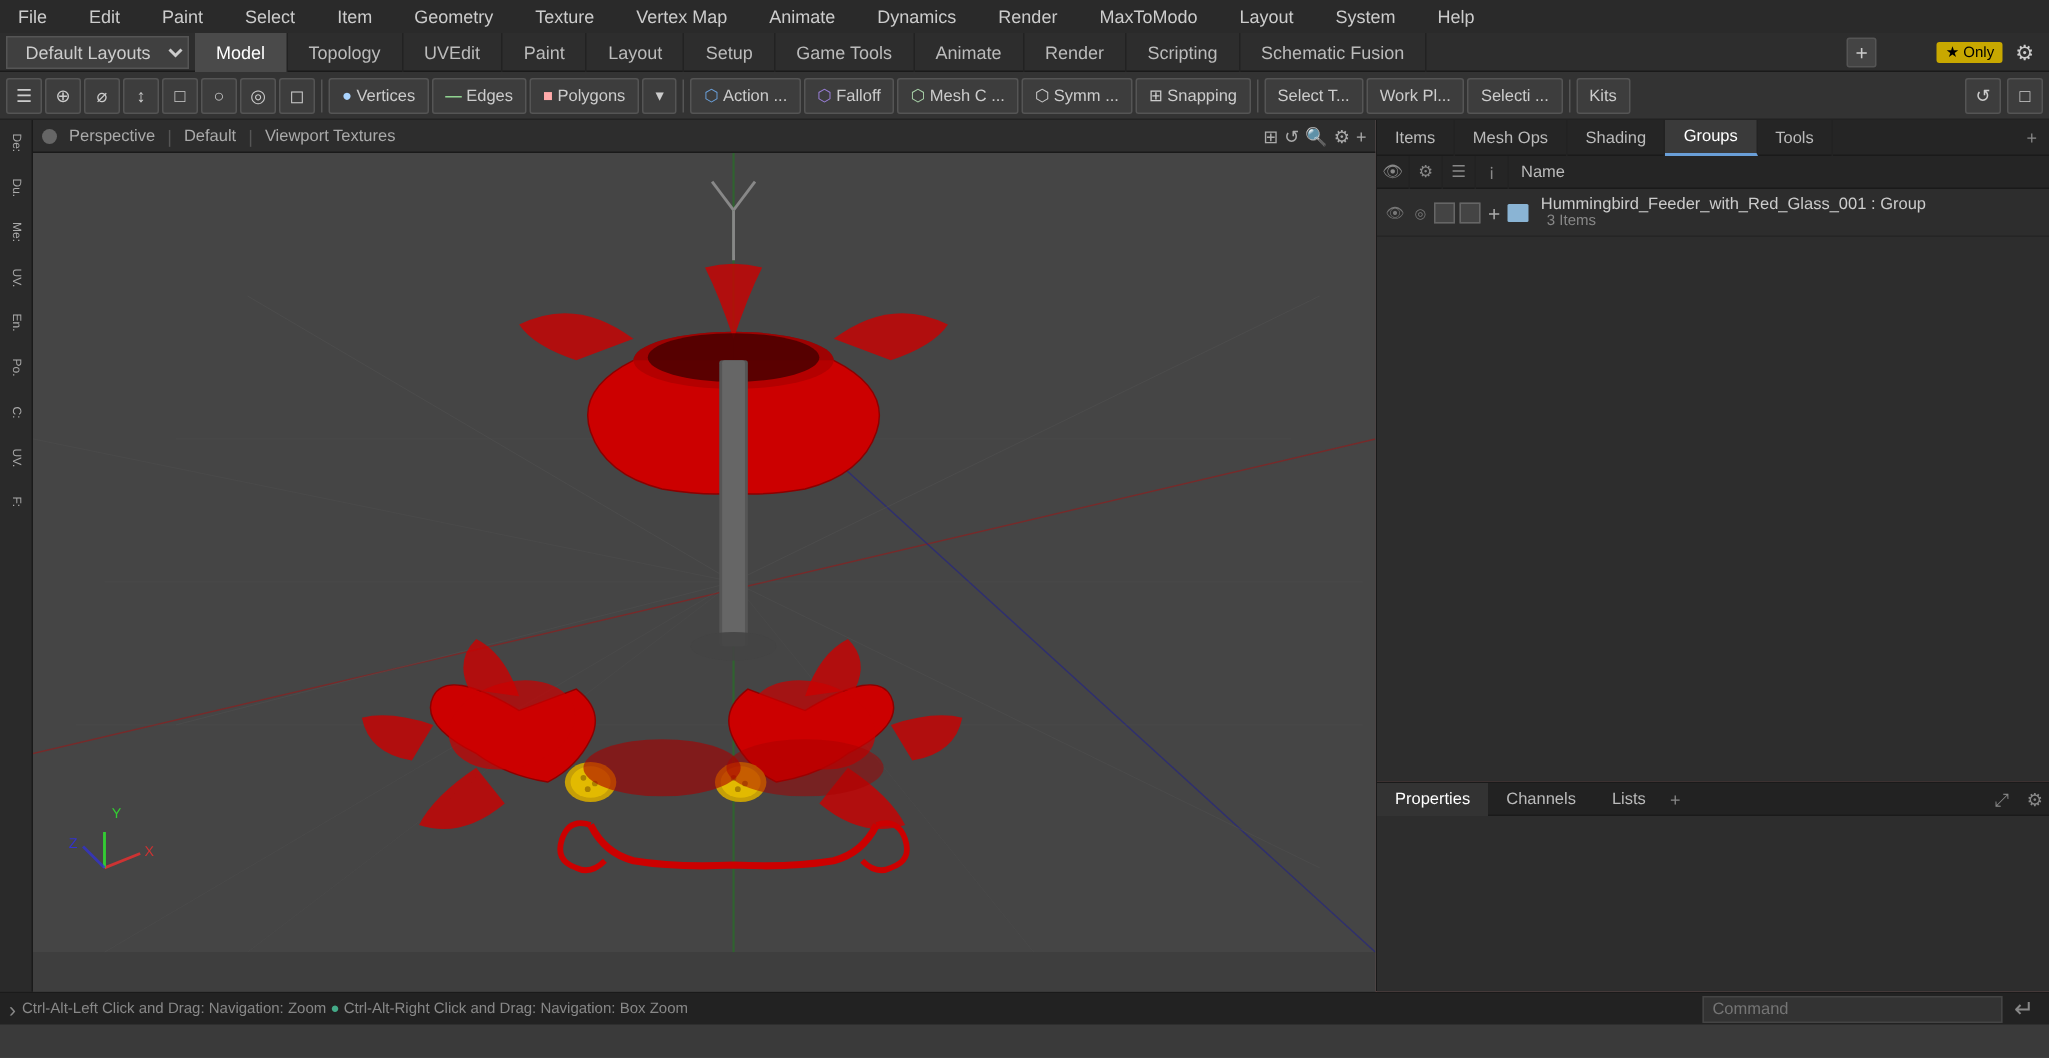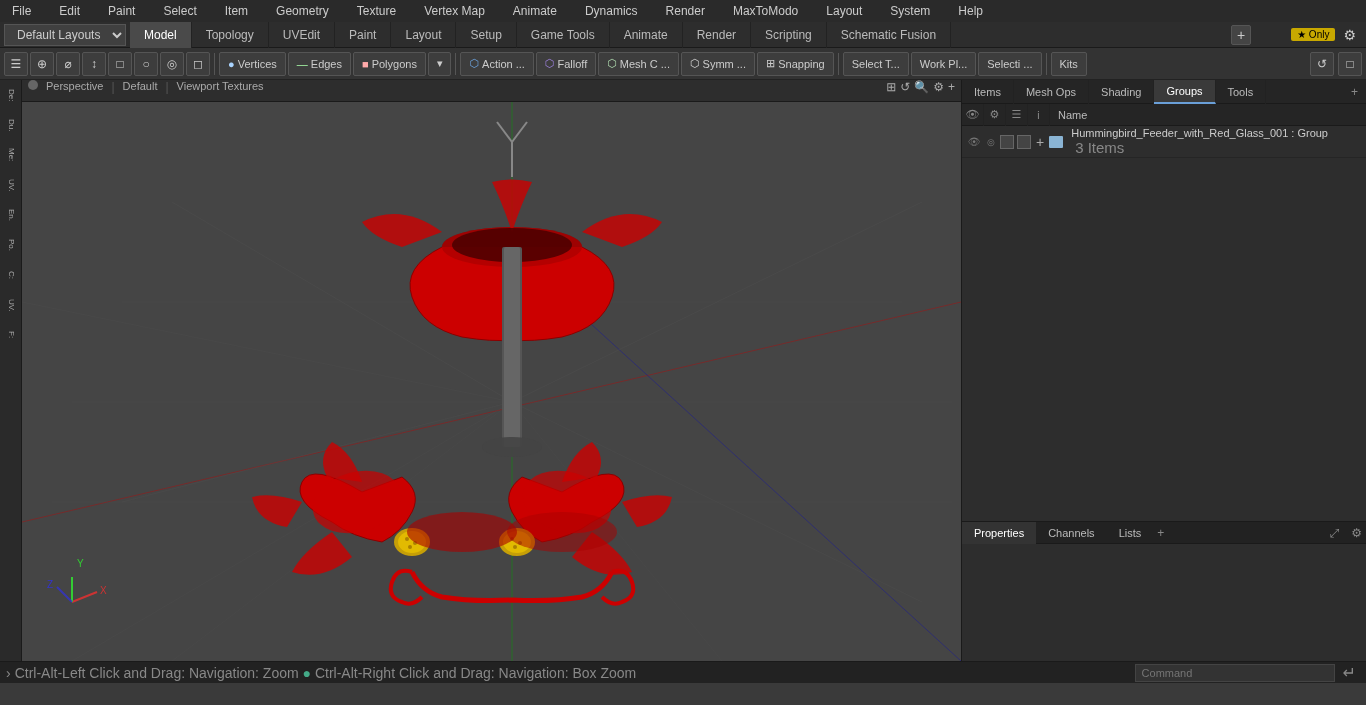--- a/index.html
+++ b/index.html
@@ -85,39 +85,39 @@
       writing-mode: vertical-rl; text-orientation: mixed;
       padding: 2px;
     }
 
     
     #viewport {
       flex: 1; position: relative; background: #4a4a4a;
       overflow: hidden;
     }
     #viewport-header {
-      display: flex; 
+      display: flex; align-items: center;
       background: #2d2d2d; height: 22px;
       border-bottom: 1px solid #1a1a1a; padding: 0 6px; gap: 8px;
     }
     .vp-dot { width: 10px; height: 10px; background: #666; border-radius: 50%; }
     .vp-label { color: #aaa; font-size: 11px; cursor: pointer; }
     .vp-separator { color: #555; }
 
     
     #canvas-area {
       position: relative;
       width: 100%; height: calc(100% - 22px);
       background: #3e3e3e;
       overflow: hidden;
     }
 
     
     #right-panel {
-      width: 405px; background: #fca5a5;
+      width: 449px; background: #fca5a5;
       display: flex; flex-direction: column;
       border-left: 1px solid #1a1a1a;
     }
 
     
     #panel-tabs {
       display: flex; align-items: center;
       background: #252525; height: 24px;
       border-bottom: 1px solid #1a1a1a;
     }
@@ -175,21 +175,21 @@
     .gr-checkbox {
       width: 14px; height: 14px; background: #444; border: 1px solid #666;
       cursor: pointer;
     }
     .gr-plus { color: #aaa; cursor: pointer; font-size: 14px; padding: 0 4px; }
     .gr-folder-icon {
       width: 14px; height: 12px; background: #8ab4d4;
       border-radius: 1px; margin-right: 4px; font-size: 9px;
     }
     .gr-name { color: #ccc; font-size: 11px; }
-    .gr-sub { color: #888; font-size: 15px; margin-left: 4px; }
+    .gr-sub { color: #888; font-size: 10px; margin-left: 4px; }
 
     
     #bottom-panel {
       height: 140px; background: #2a2a2a;
       border-top: 1px solid #1a1a1a;
       display: flex; flex-direction: column;
     }
     #bottom-panel-tabs {
       display: flex; align-items: center;
       background: #222; height: 22px;
@@ -512,20 +512,20 @@
       </div>
 
       <div style="flex:1; background:#2d2d2d;"></div>
     </div>
 
   </div>
 </div>
 
 <div id="status-bar">
   <span class="status-arrow">›</span>
-  <span style="color:#888; font-size:14px; flex:0 0 auto;">
+  <span style="color:#888; font-size:10px; flex:0 0 auto;">
     <span>Ctrl-Alt-Left Click and Drag: Navigation: Zoom</span>
     <span style="color:#4a8;">●</span>
     <span>Ctrl-Alt-Right Click and Drag: Navigation: Box Zoom</span>
   </span>
   <input type="text" id="command-input" style="margin-left: auto; background: rgb(51, 51, 51); color: rgb(204, 204, 204); border: 1px solid rgb(68, 68, 68); padding: 2px 6px; font-size: 11px; height: 18px; flex: 0 0 200px;" placeholder="Command">
   <span class="cmd-go">↵</span>
 </div>
 
 </body></html>

